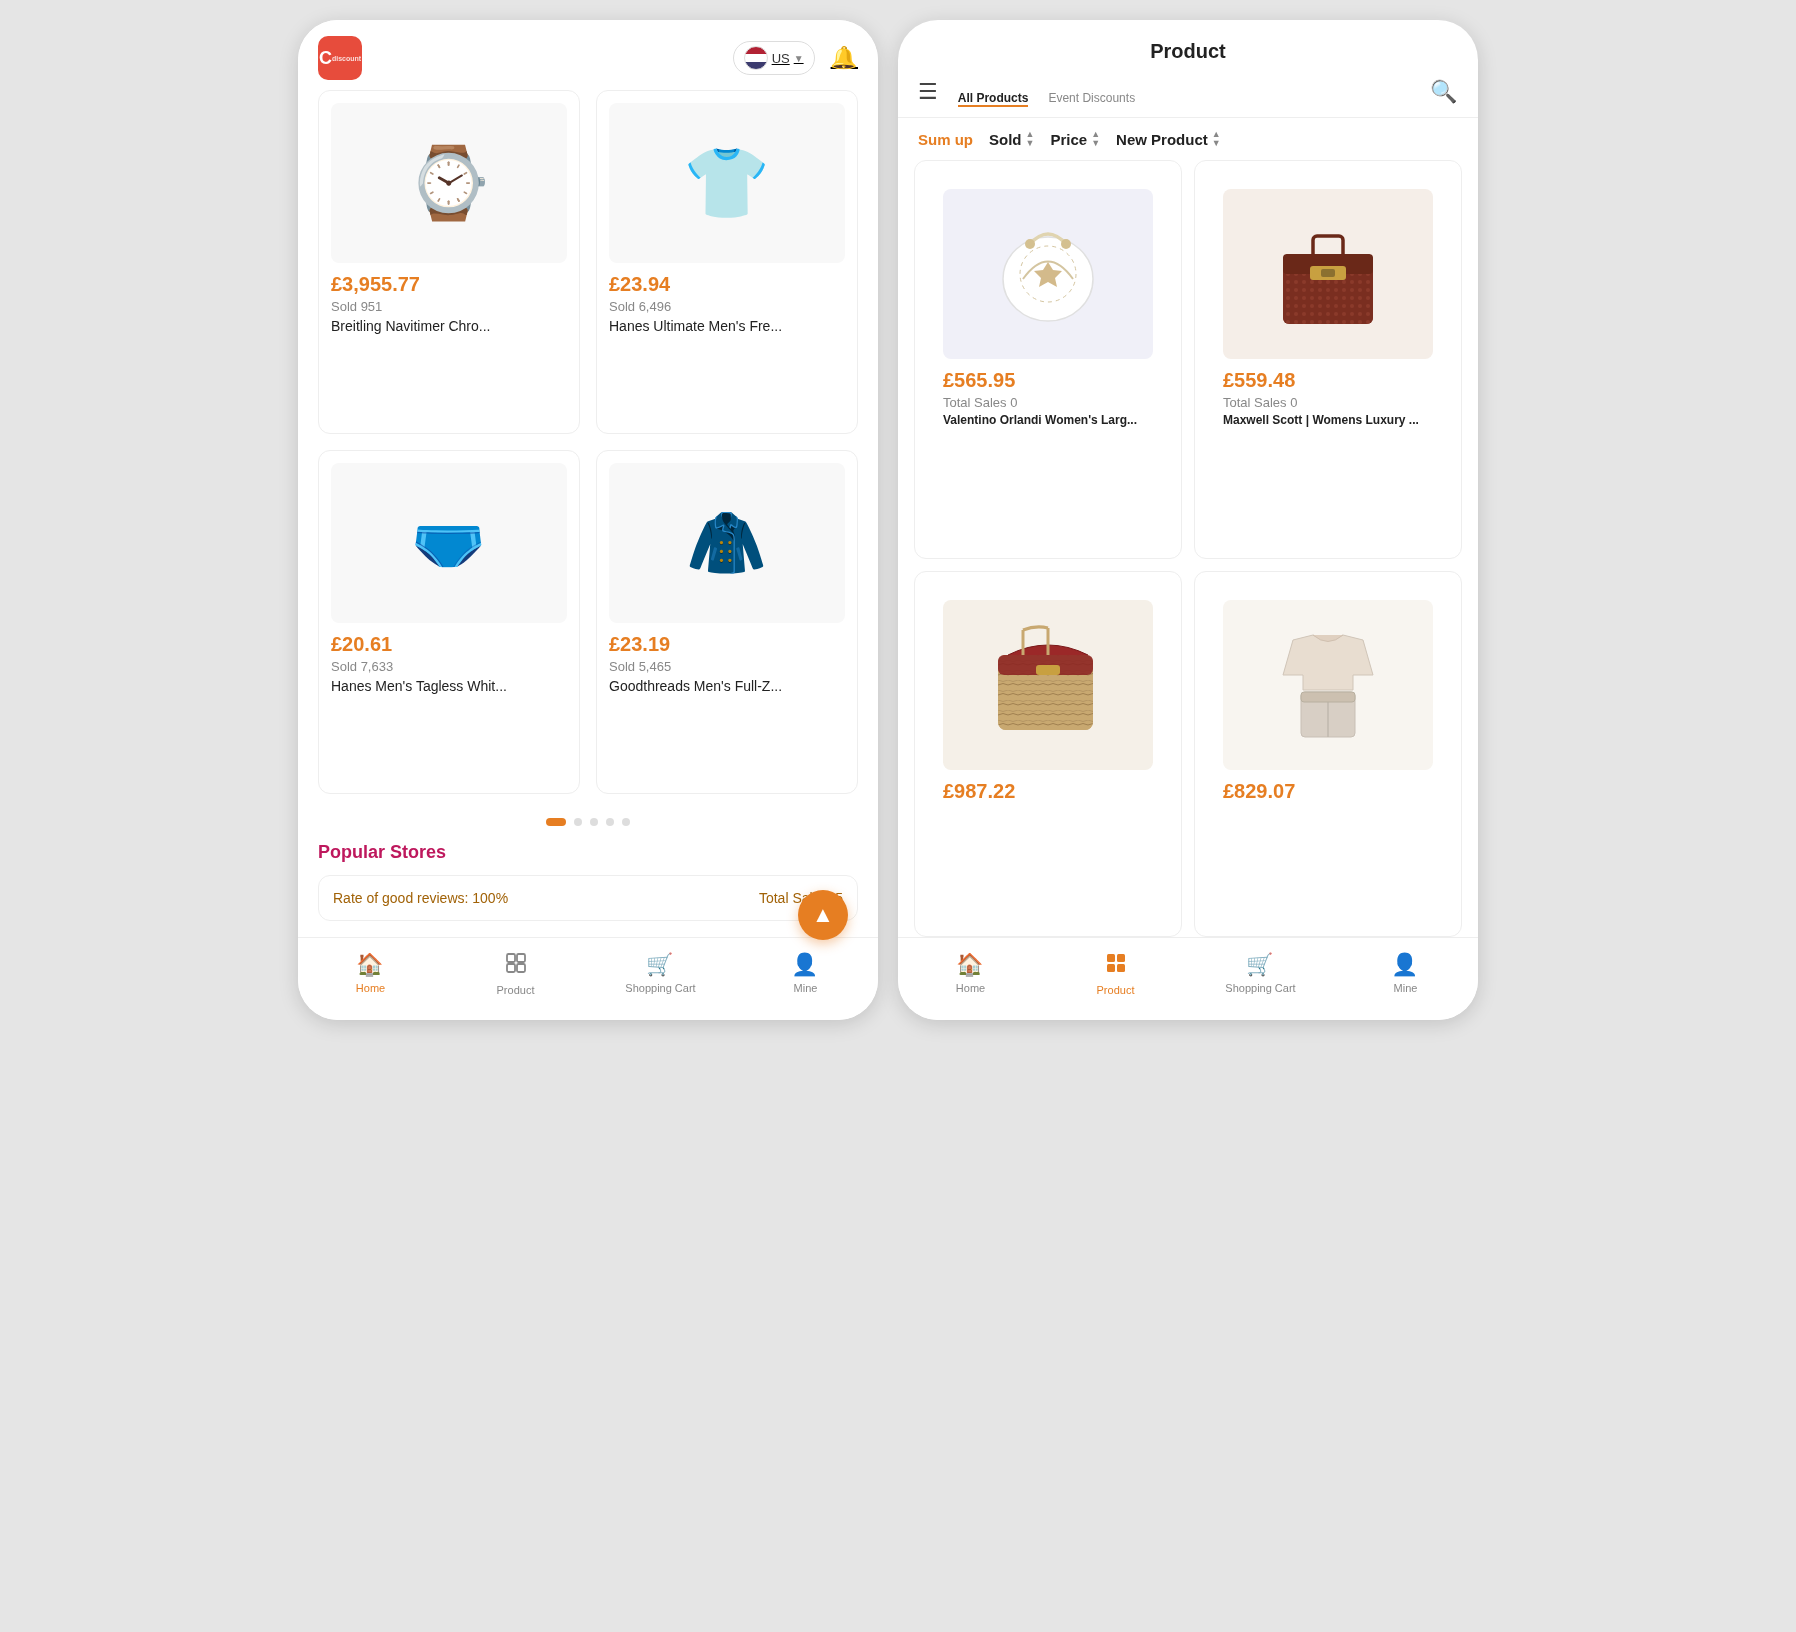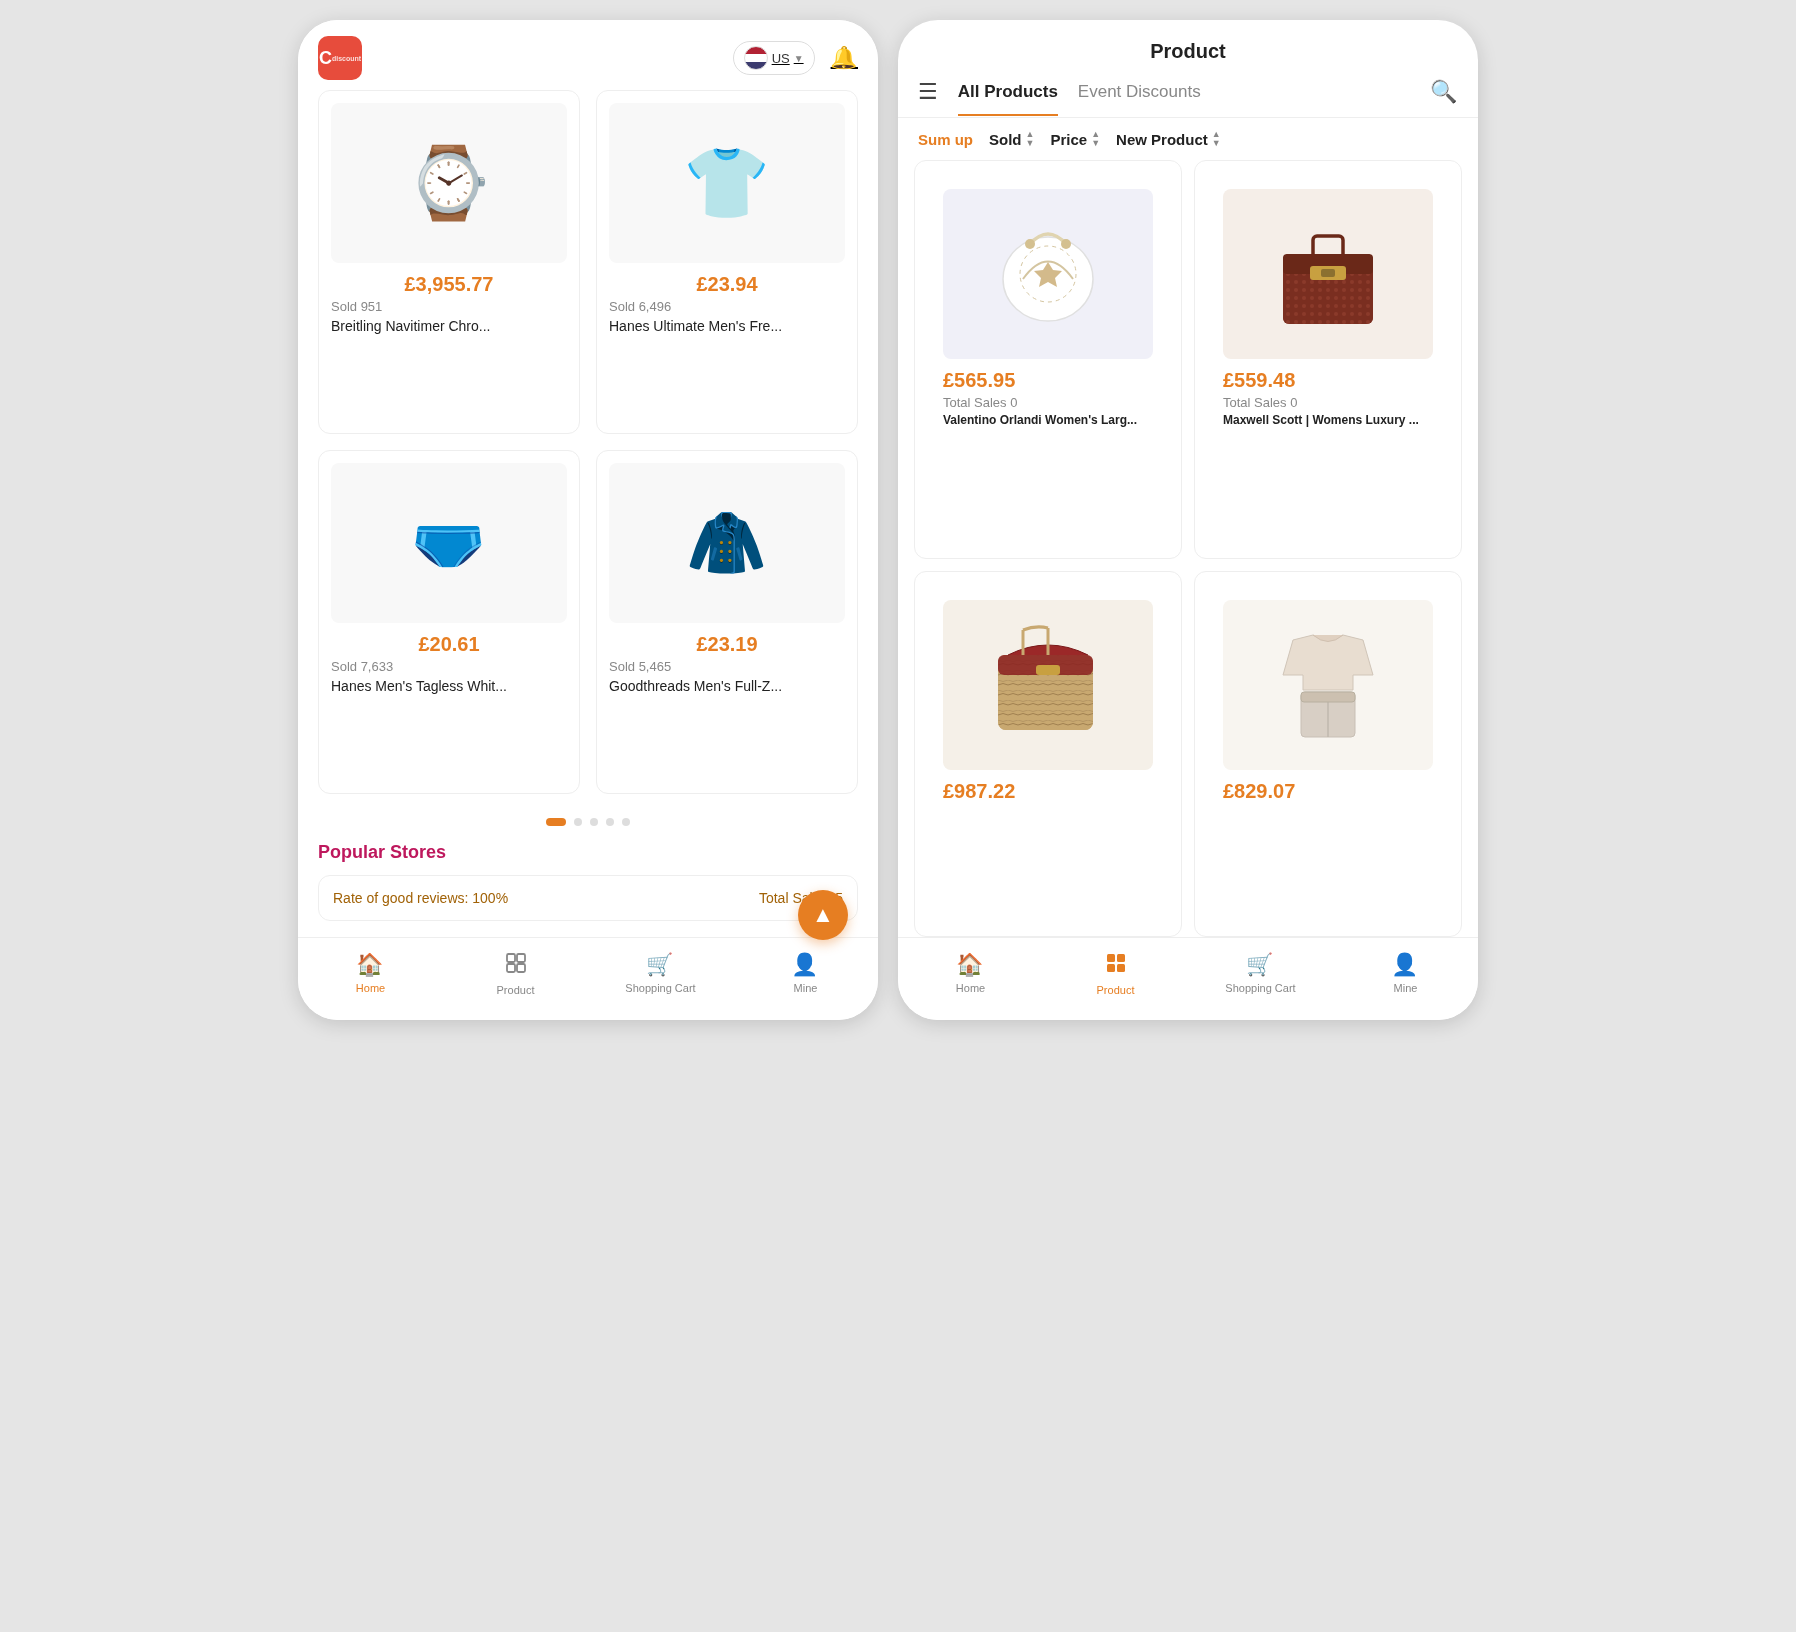--- a/index.html
+++ b/index.html
@@ -102,21 +102,20 @@
       display: flex;
       align-items: center;
       justify-content: center;
       overflow: hidden;
     }
     .product-price {
       color: #e67e22;
       font-size: 20px;
       font-weight: 700;
       margin-bottom: 3px;
-      text-align: center;
     }
     .product-sold {
       color: #888;
       font-size: 13px;
       margin-bottom: 3px;
     }
     .product-name {
       color: #222;
       font-size: 14px;
       font-weight: 500;
@@ -283,24 +282,23 @@
       margin-bottom: 0;
       border-bottom: 1px solid #eee;
     }
     .menu-icon-btn {
       font-size: 22px;
       color: #444;
       cursor: pointer;
       padding-bottom: 12px;
     }
     .tab {
-      font-size: 17px;
+      font-size: 12px;
       font-weight: 500;
       color: #888;
-      padding-bottom: 12px;
       cursor: pointer;
       position: relative;
       border-bottom: 2px solid transparent;
       margin-bottom: -1px;
     }
     .tab.active {
       color: #222;
       font-weight: 700;
       border-bottom: 2px solid #e67e22;
     }

